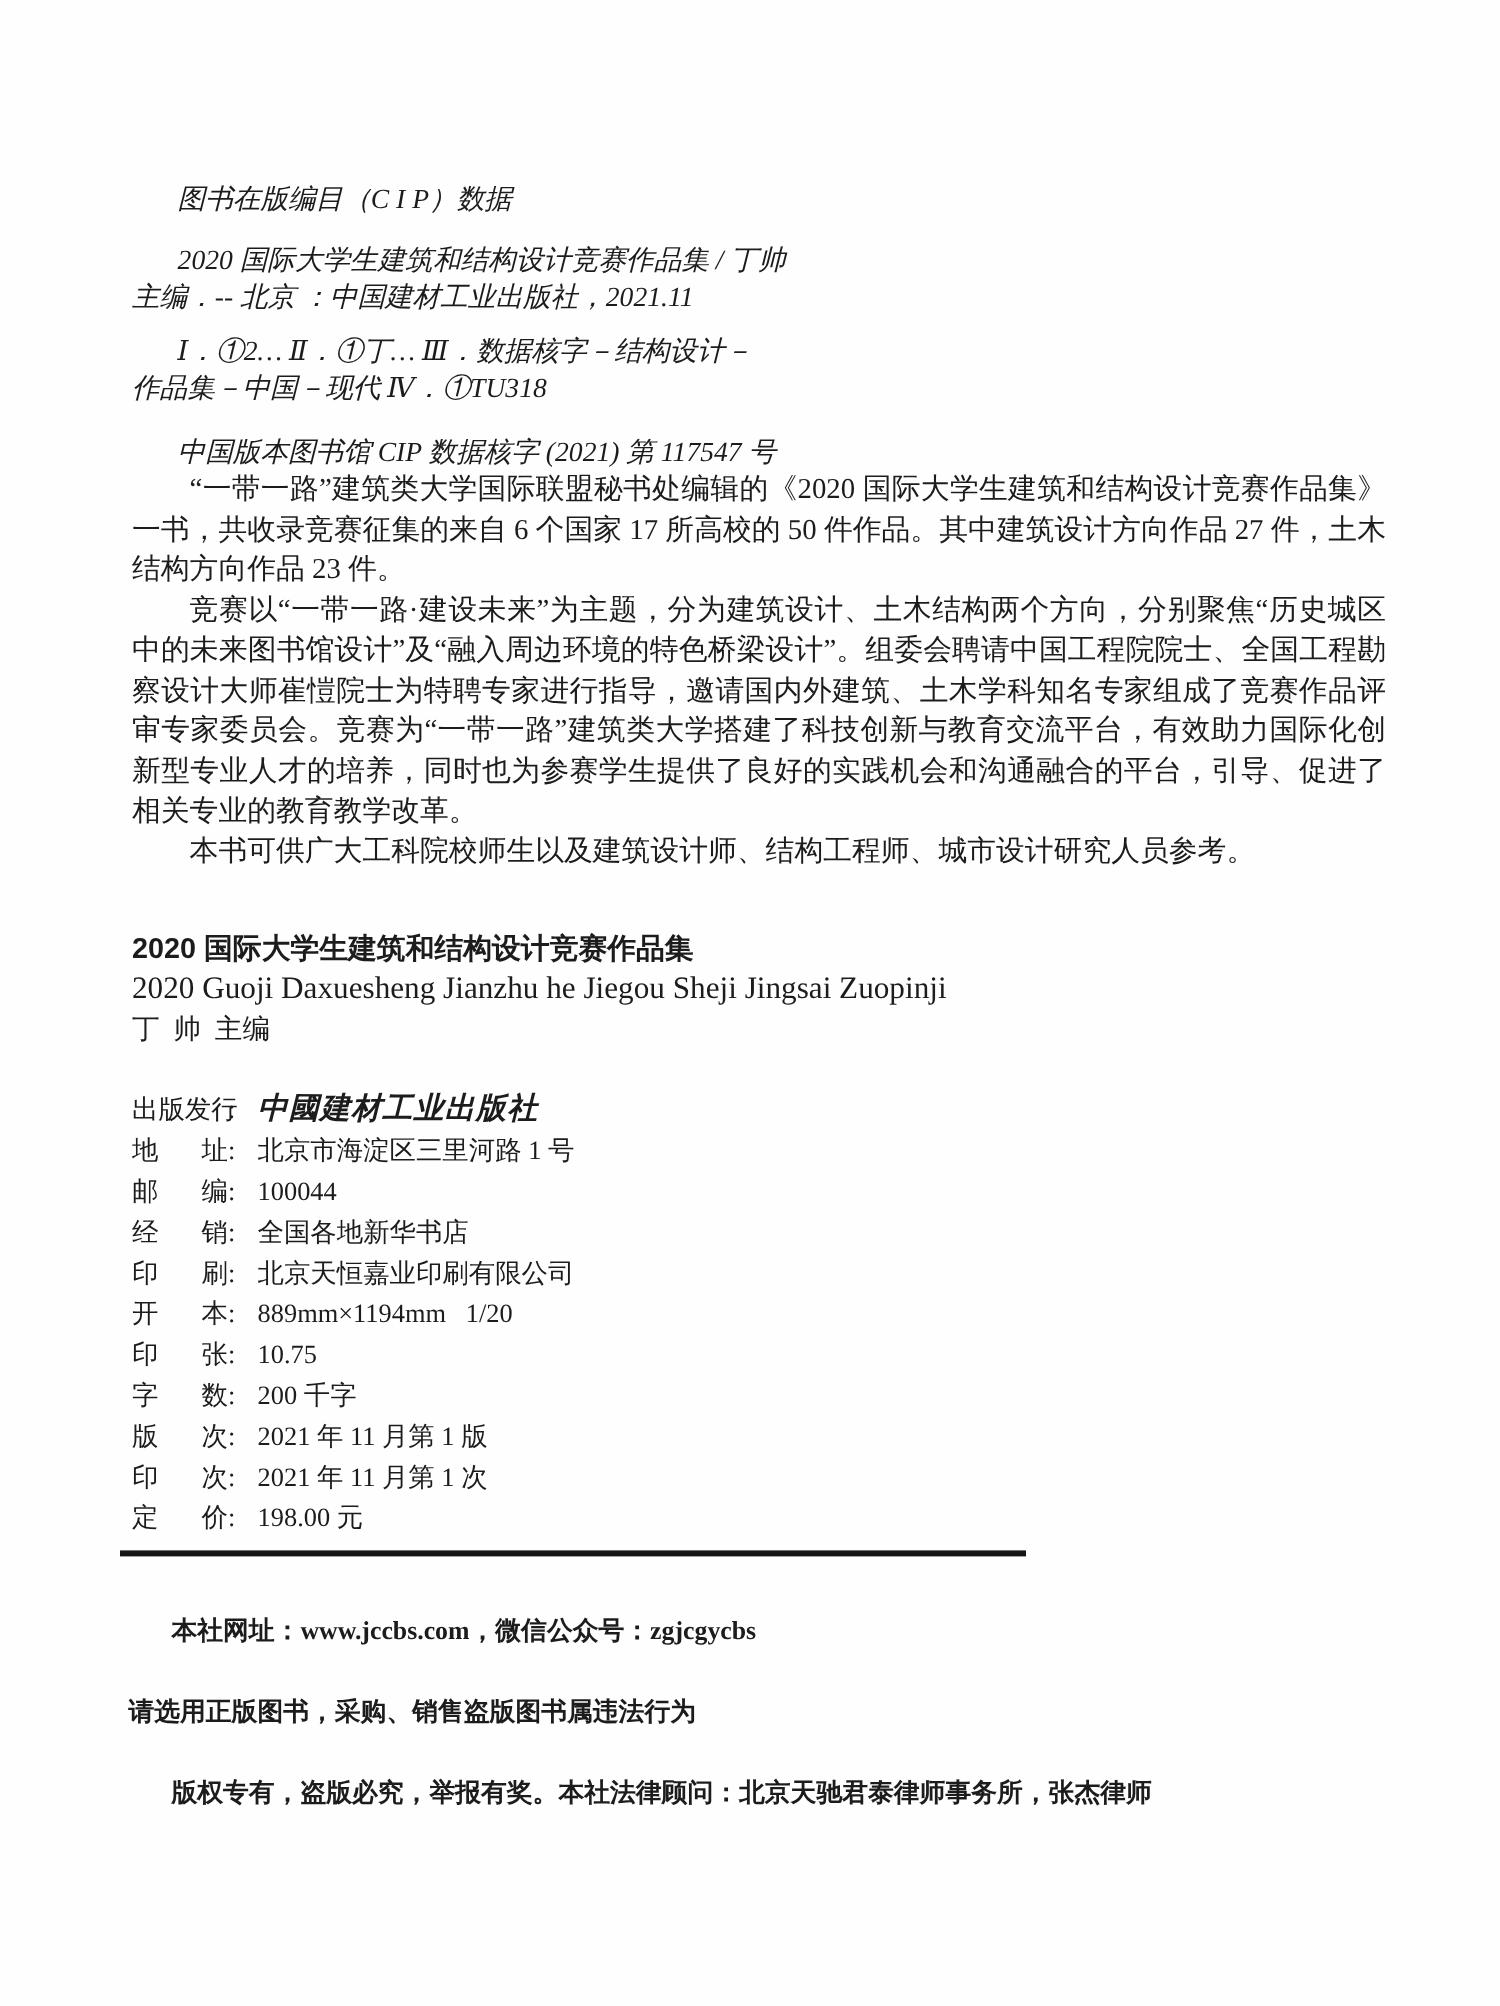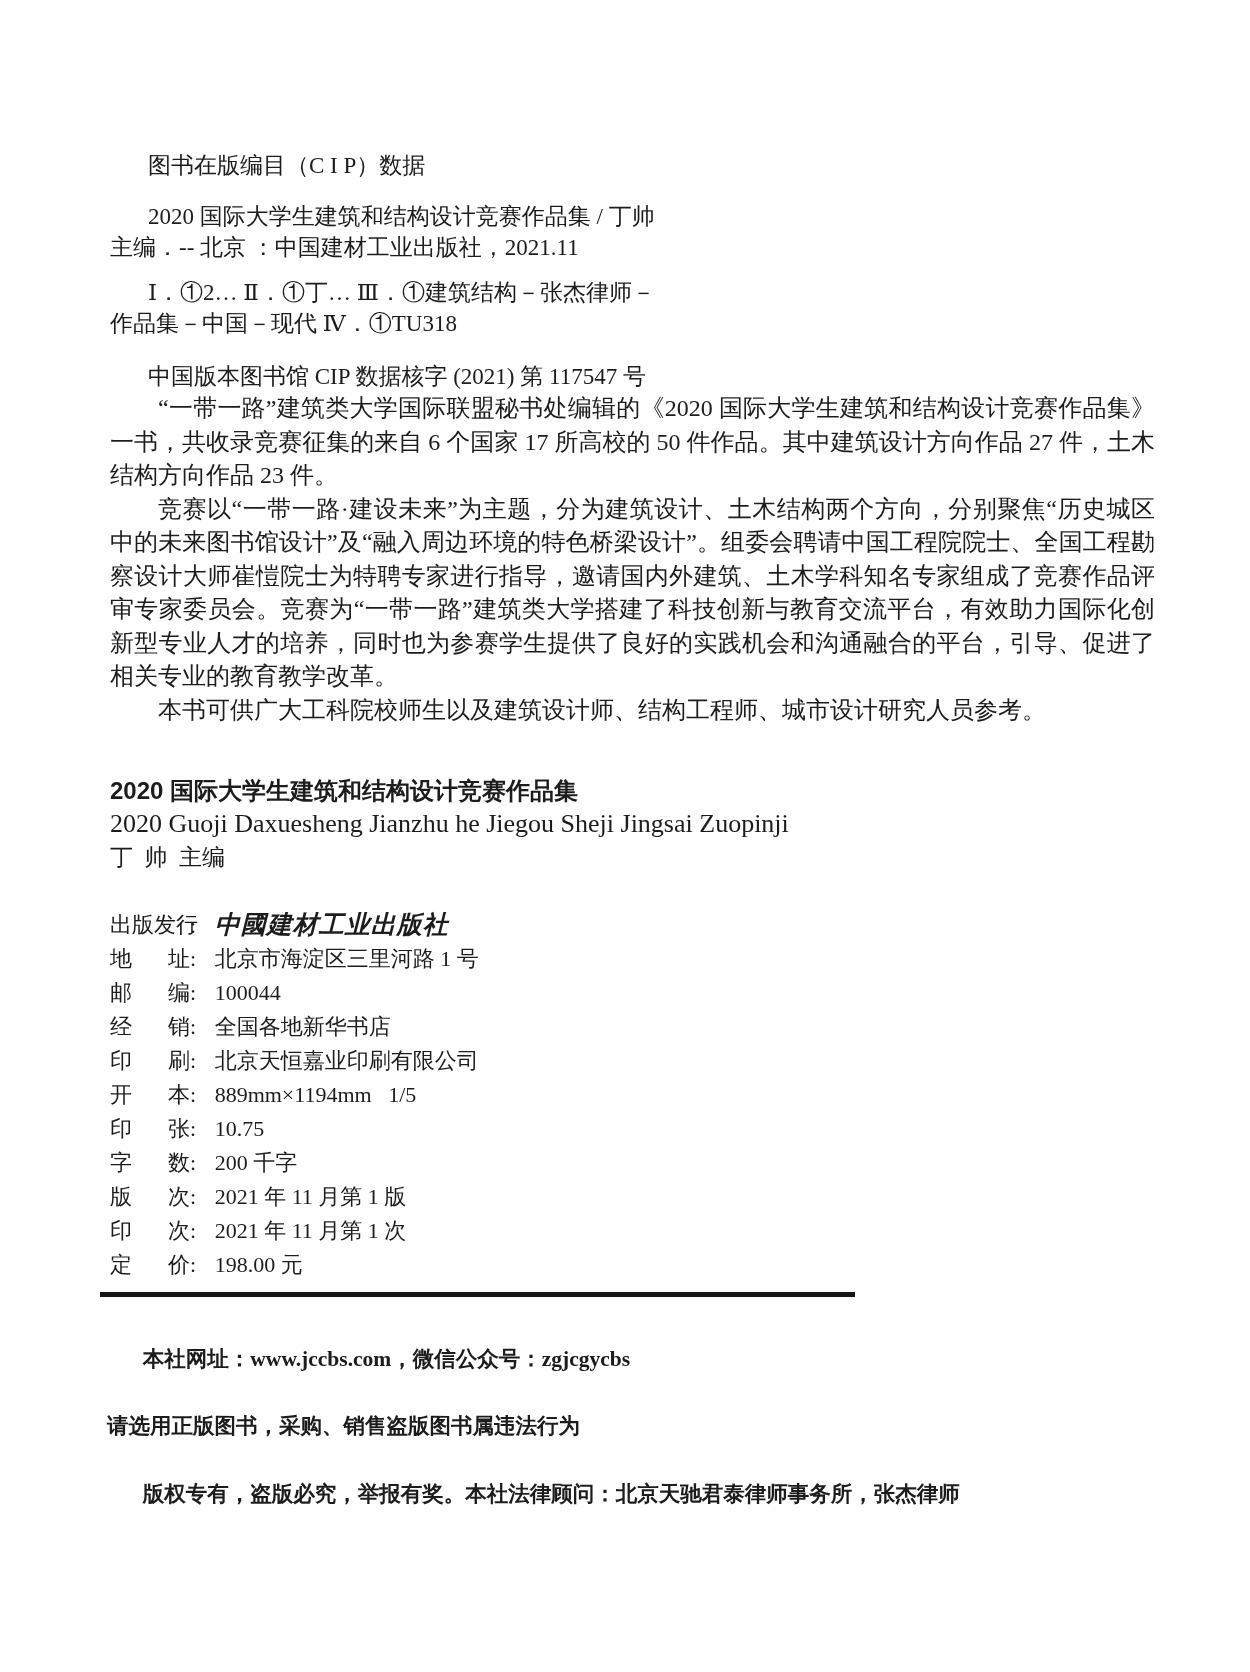--- a/index.html
+++ b/index.html
@@ -8,21 +8,21 @@
     width:1250px;height:1672px;
     margin:0 auto;
     background:#fefefe;
     color:#1c1c1c;
     box-sizing:border-box;
     padding:150px 95px 0 110px;
     font-family:"Liberation Serif","DejaVu Serif",serif;
     overflow:hidden;
   }
   
-  .cip{font-size:23px;line-height:31px;}
+  .cip{font-size:23px;line-height:31px;font-style:italic;}
   .cip .ind{padding-left:38px;}
   .cip-heading{margin-bottom:20px;}
   .cip-g1{margin-bottom:14px;}
   .cip-g2{margin-bottom:22px;}
   
   .abstract-h{
     font-family:"Liberation Sans","DejaVu Sans",sans-serif;
     font-weight:bold;font-size:25px;line-height:30px;
     text-align:center;margin:48px 0 36px 0;
   }
@@ -66,21 +66,21 @@
 
 <div class="page">
 
   <section class="cip">
     <div class="ind cip-heading">图书在版编目（C I P）数据</div>
     <div class="cip-g1">
       <div class="ind">2020 国际大学生建筑和结构设计竞赛作品集 / 丁帅</div>
       <div>主编．-- 北京 ：中国建材工业出版社，2021.11</div>
     </div>
     <div class="cip-g2">
-      <div class="ind">Ⅰ．①2… Ⅱ．①丁… Ⅲ．①建筑结构－张杰律师－</div>
+      <div class="ind">Ⅰ．①2… Ⅱ．①丁… Ⅲ．数据核字－结构设计－</div>
       <div>作品集－中国－现代 Ⅳ．①TU318</div>
     </div>
     <div class="ind">中国版本图书馆 CIP 数据核字 (2021) 第 117547 号</div>
   </section>
 
   <section class="abstract">
     <p>“一带一路”建筑类大学国际联盟秘书处编辑的《2020 国际大学生建筑和结构设计竞赛作品集》一书，共收录竞赛征集的来自 6 个国家 17 所高校的 50 件作品。其中建筑设计方向作品 27 件，土木结构方向作品 23 件。</p>
     <p>竞赛以“一带一路·建设未来”为主题，分为建筑设计、土木结构两个方向，分别聚焦“历史城区中的未来图书馆设计”及“融入周边环境的特色桥梁设计”。组委会聘请中国工程院院士、全国工程勘察设计大师崔愷院士为特聘专家进行指导，邀请国内外建筑、土木学科知名专家组成了竞赛作品评审专家委员会。竞赛为“一带一路”建筑类大学搭建了科技创新与教育交流平台，有效助力国际化创新型专业人才的培养，同时也为参赛学生提供了良好的实践机会和沟通融合的平台，引导、促进了相关专业的教育教学改革。</p>
     <p>本书可供广大工科院校师生以及建筑设计师、结构工程师、城市设计研究人员参考。</p>
   </section>
@@ -107,21 +107,21 @@
     <div class="info-row">
       <span class="info-label">经销</span><span>:</span>
       <span class="info-value">全国各地新华书店</span>
     </div>
     <div class="info-row">
       <span class="info-label">印刷</span><span>:</span>
       <span class="info-value">北京天恒嘉业印刷有限公司</span>
     </div>
     <div class="info-row">
       <span class="info-label">开本</span><span>:</span>
-      <span class="info-value">889mm×1194mm   1/5</span>
+      <span class="info-value">889mm×1194mm   1/20</span>
     </div>
     <div class="info-row">
       <span class="info-label">印张</span><span>:</span>
       <span class="info-value">10.75</span>
     </div>
     <div class="info-row">
       <span class="info-label">字数</span><span>:</span>
       <span class="info-value">200 千字</span>
     </div>
     <div class="info-row">

